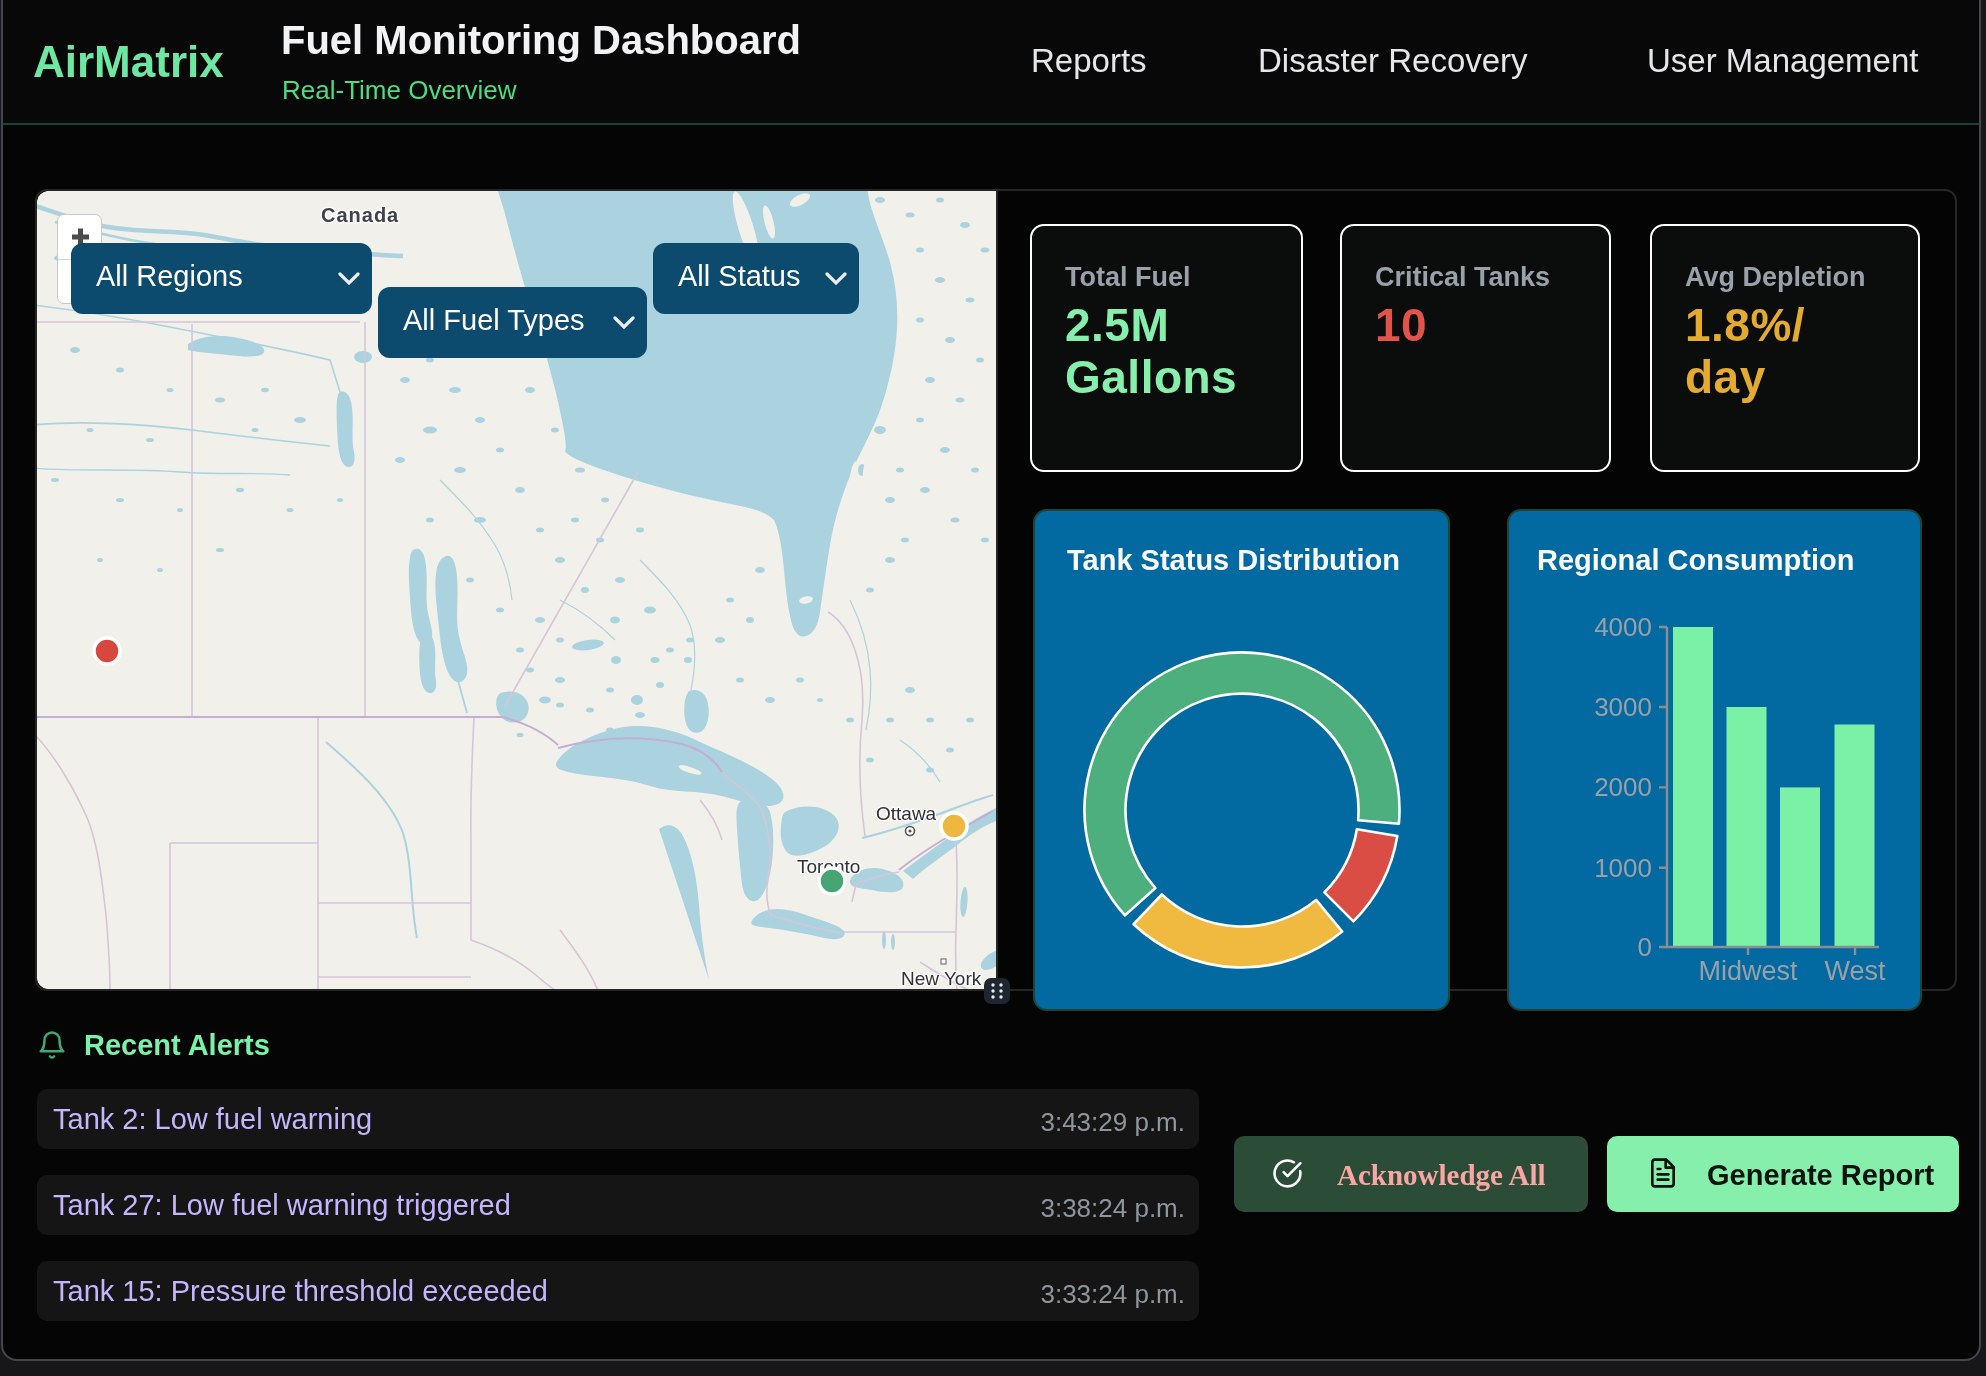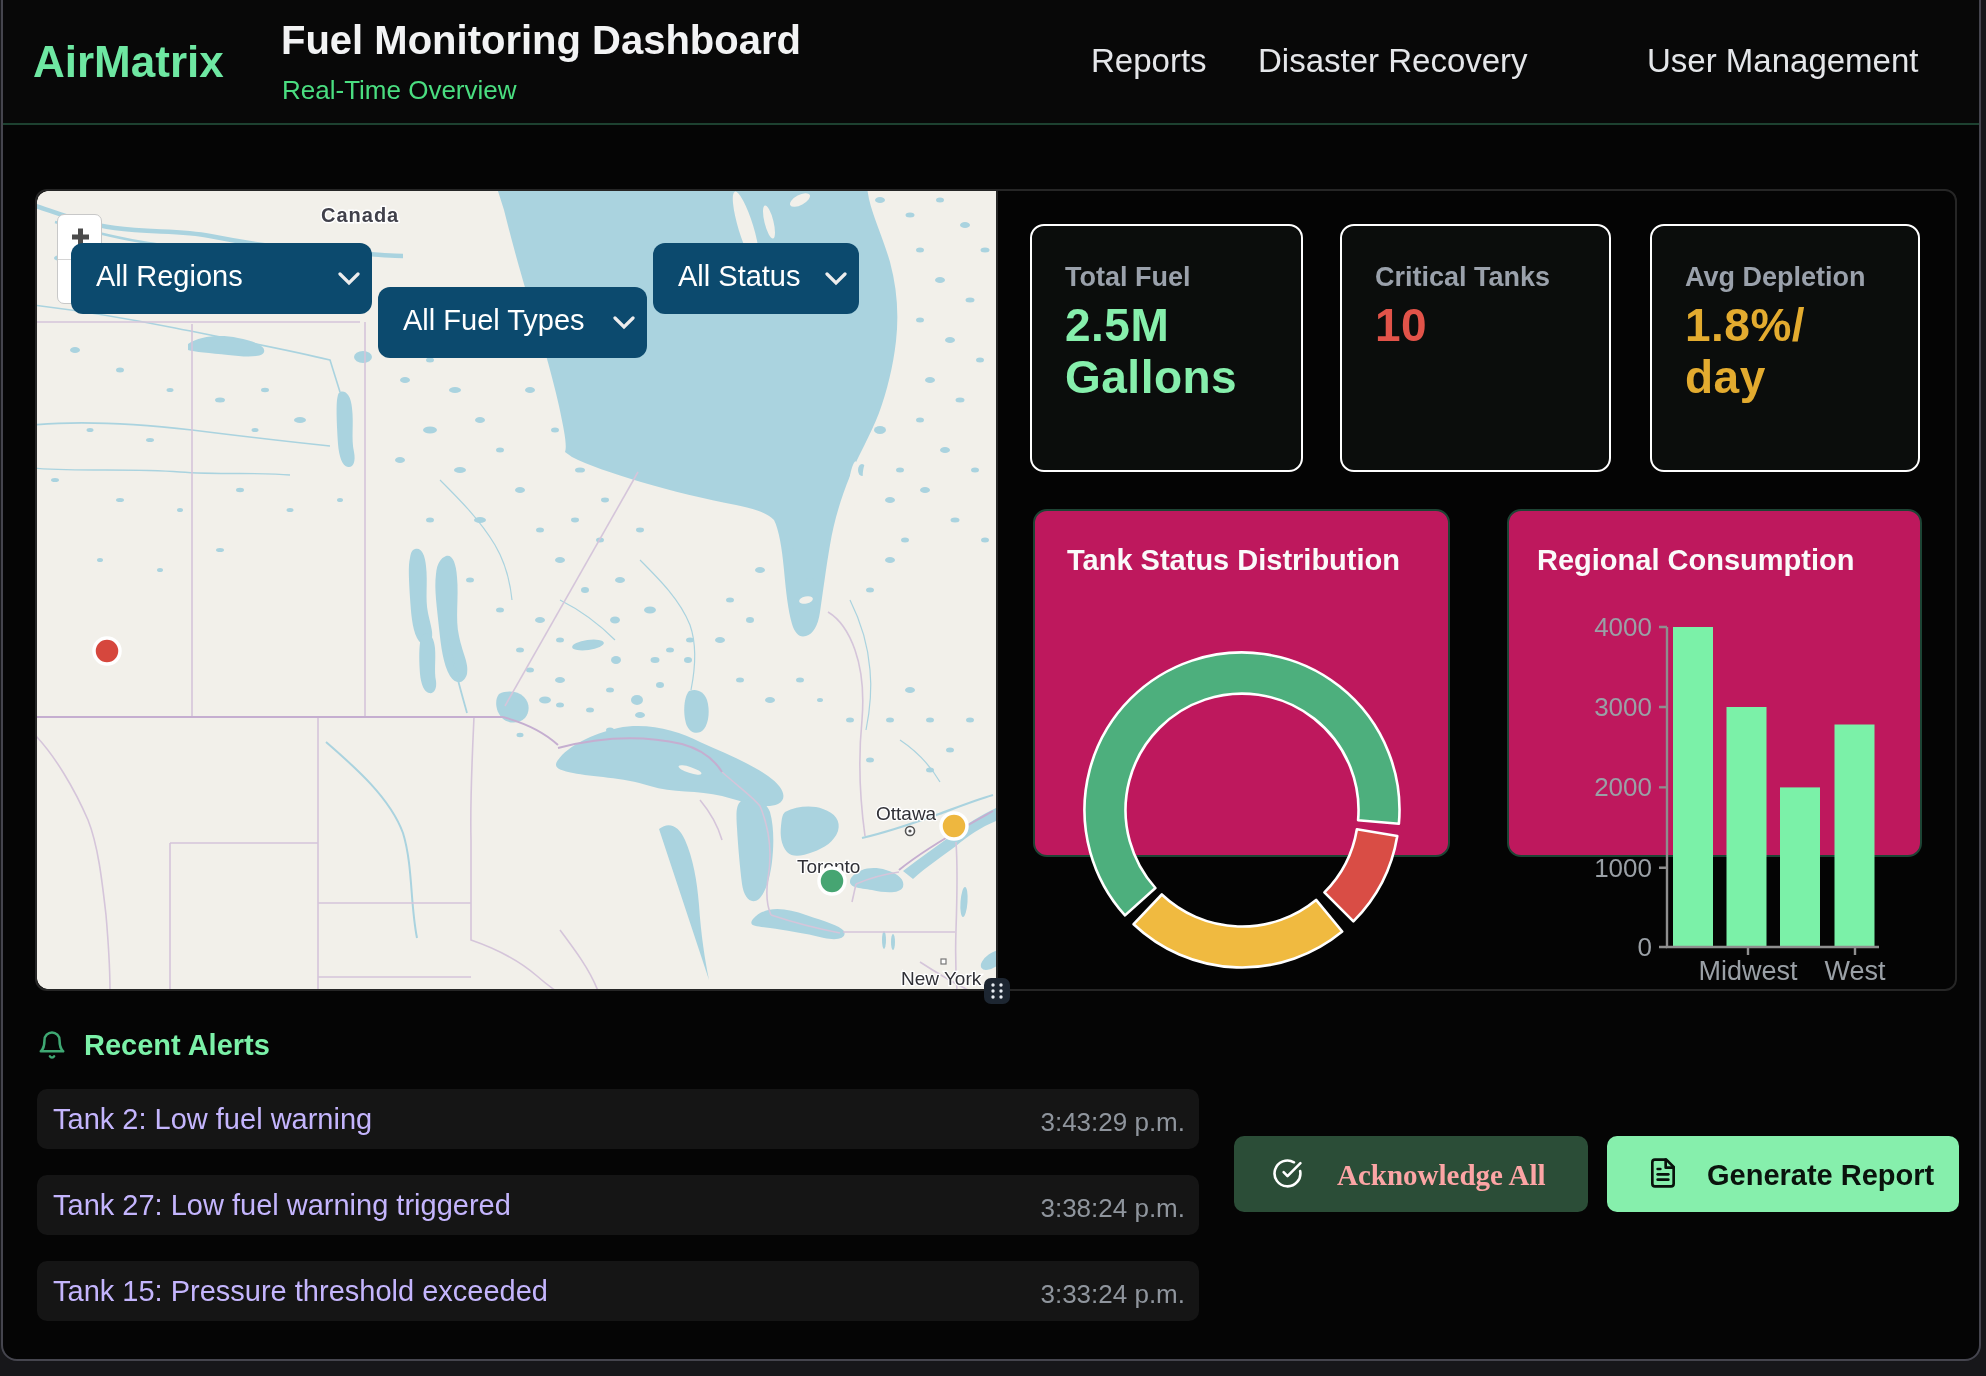--- a/index.html
+++ b/index.html
@@ -27,42 +27,42 @@
   .pill svg { position:absolute; right:11px; top:29px; }
   #zctl { position:absolute; left:55px; top:214px; width:45px; height:90px; background:#fff; border-radius:7px; border:1px solid #c8c8c8; z-index:5; }
   #zctl .zdiv { position:absolute; left:0; top:44px; width:45px; height:1px; background:#d4d4d4; }
 
   
   .scard { position:absolute; top:224px; height:248px; background:#0b0d0c; border:2px solid #ffffff; border-radius:14px; }
   .slabel { position:absolute; left:33px; top:36px; font-size:27px; font-weight:bold; color:#9aa1ab; }
   .sval { position:absolute; left:33px; top:73px; font-size:46px; font-weight:bold; line-height:52px; letter-spacing:0.5px; }
 
   
-  .ccard { position:absolute; top:509px; height:348px; background:#be185d; border:2px solid #1d4434; border-radius:14px; }
+  .ccard { position:absolute; top:509px; height:502px; background:#0369a1; border:2px solid #1d4434; border-radius:14px; }
   .ctitle { position:absolute; top:33px; font-size:29px; font-weight:bold; color:#fafafa; }
 
   
   #bellwrap { position:absolute; left:35px; top:1029px; }
   #alerthead { position:absolute; left:82px; top:1029px; font-size:29px; font-weight:bold; color:#7bf1a8; }
   .arow { position:absolute; left:35px; width:1162px; height:60px; background:#151515; border-radius:10px; }
   .arow .at { position:absolute; left:16px; top:14px; font-size:29px; color:#c4b5fd; }
   .arow .ts { position:absolute; right:14px; top:18px; font-size:26px; color:#8f959d; }
   .btn { position:absolute; top:1136px; height:76px; border-radius:10px; }
   .btn .bt { position:absolute; font-size:29px; font-weight:bold; top:23px; }
 </style>
 </head>
 <body>
 <div id="stage">
   <div id="content">
 
     <div id="header">
       <div id="logo">AirMatrix</div>
       <div id="htitle">Fuel Monitoring Dashboard</div>
       <div id="hsub">Real-Time Overview</div>
-      <div class="nav" style="left:1089px;">Reports</div>
+      <div class="nav" style="left:1029px;">Reports</div>
       <div class="nav" style="left:1256px;">Disaster Recovery</div>
       <div class="nav" style="left:1645px;">User Management</div>
     </div>
 
     <div id="maparea">
     <svg width="959" height="798" viewBox="37 191 959 798">
       <rect x="33" y="188" width="967" height="806" fill="#f2f0ea"></rect>
       <g fill="#aad3df" stroke="none">
 
         <path d="M497,188 L504,210 C511,238 518,264 527,294 C539,330 551,370 559,406 C565,434 567,446 565,452 L572,457 C587,465 612,473 641,482 C671,491 706,499 736,505 C756,509 767,513 774,520 C779,530 782,548 784,570 C786,592 788,610 792,624 C795,634 800,638 806,636 C813,634 818,626 820,612 C823,592 826,568 830,545 C834,521 841,498 850,476 C859,454 870,436 879,413 C887,391 893,367 896,341 C899,314 897,288 890,262 C883,238 873,217 869,199 L867,188 Z"></path>

